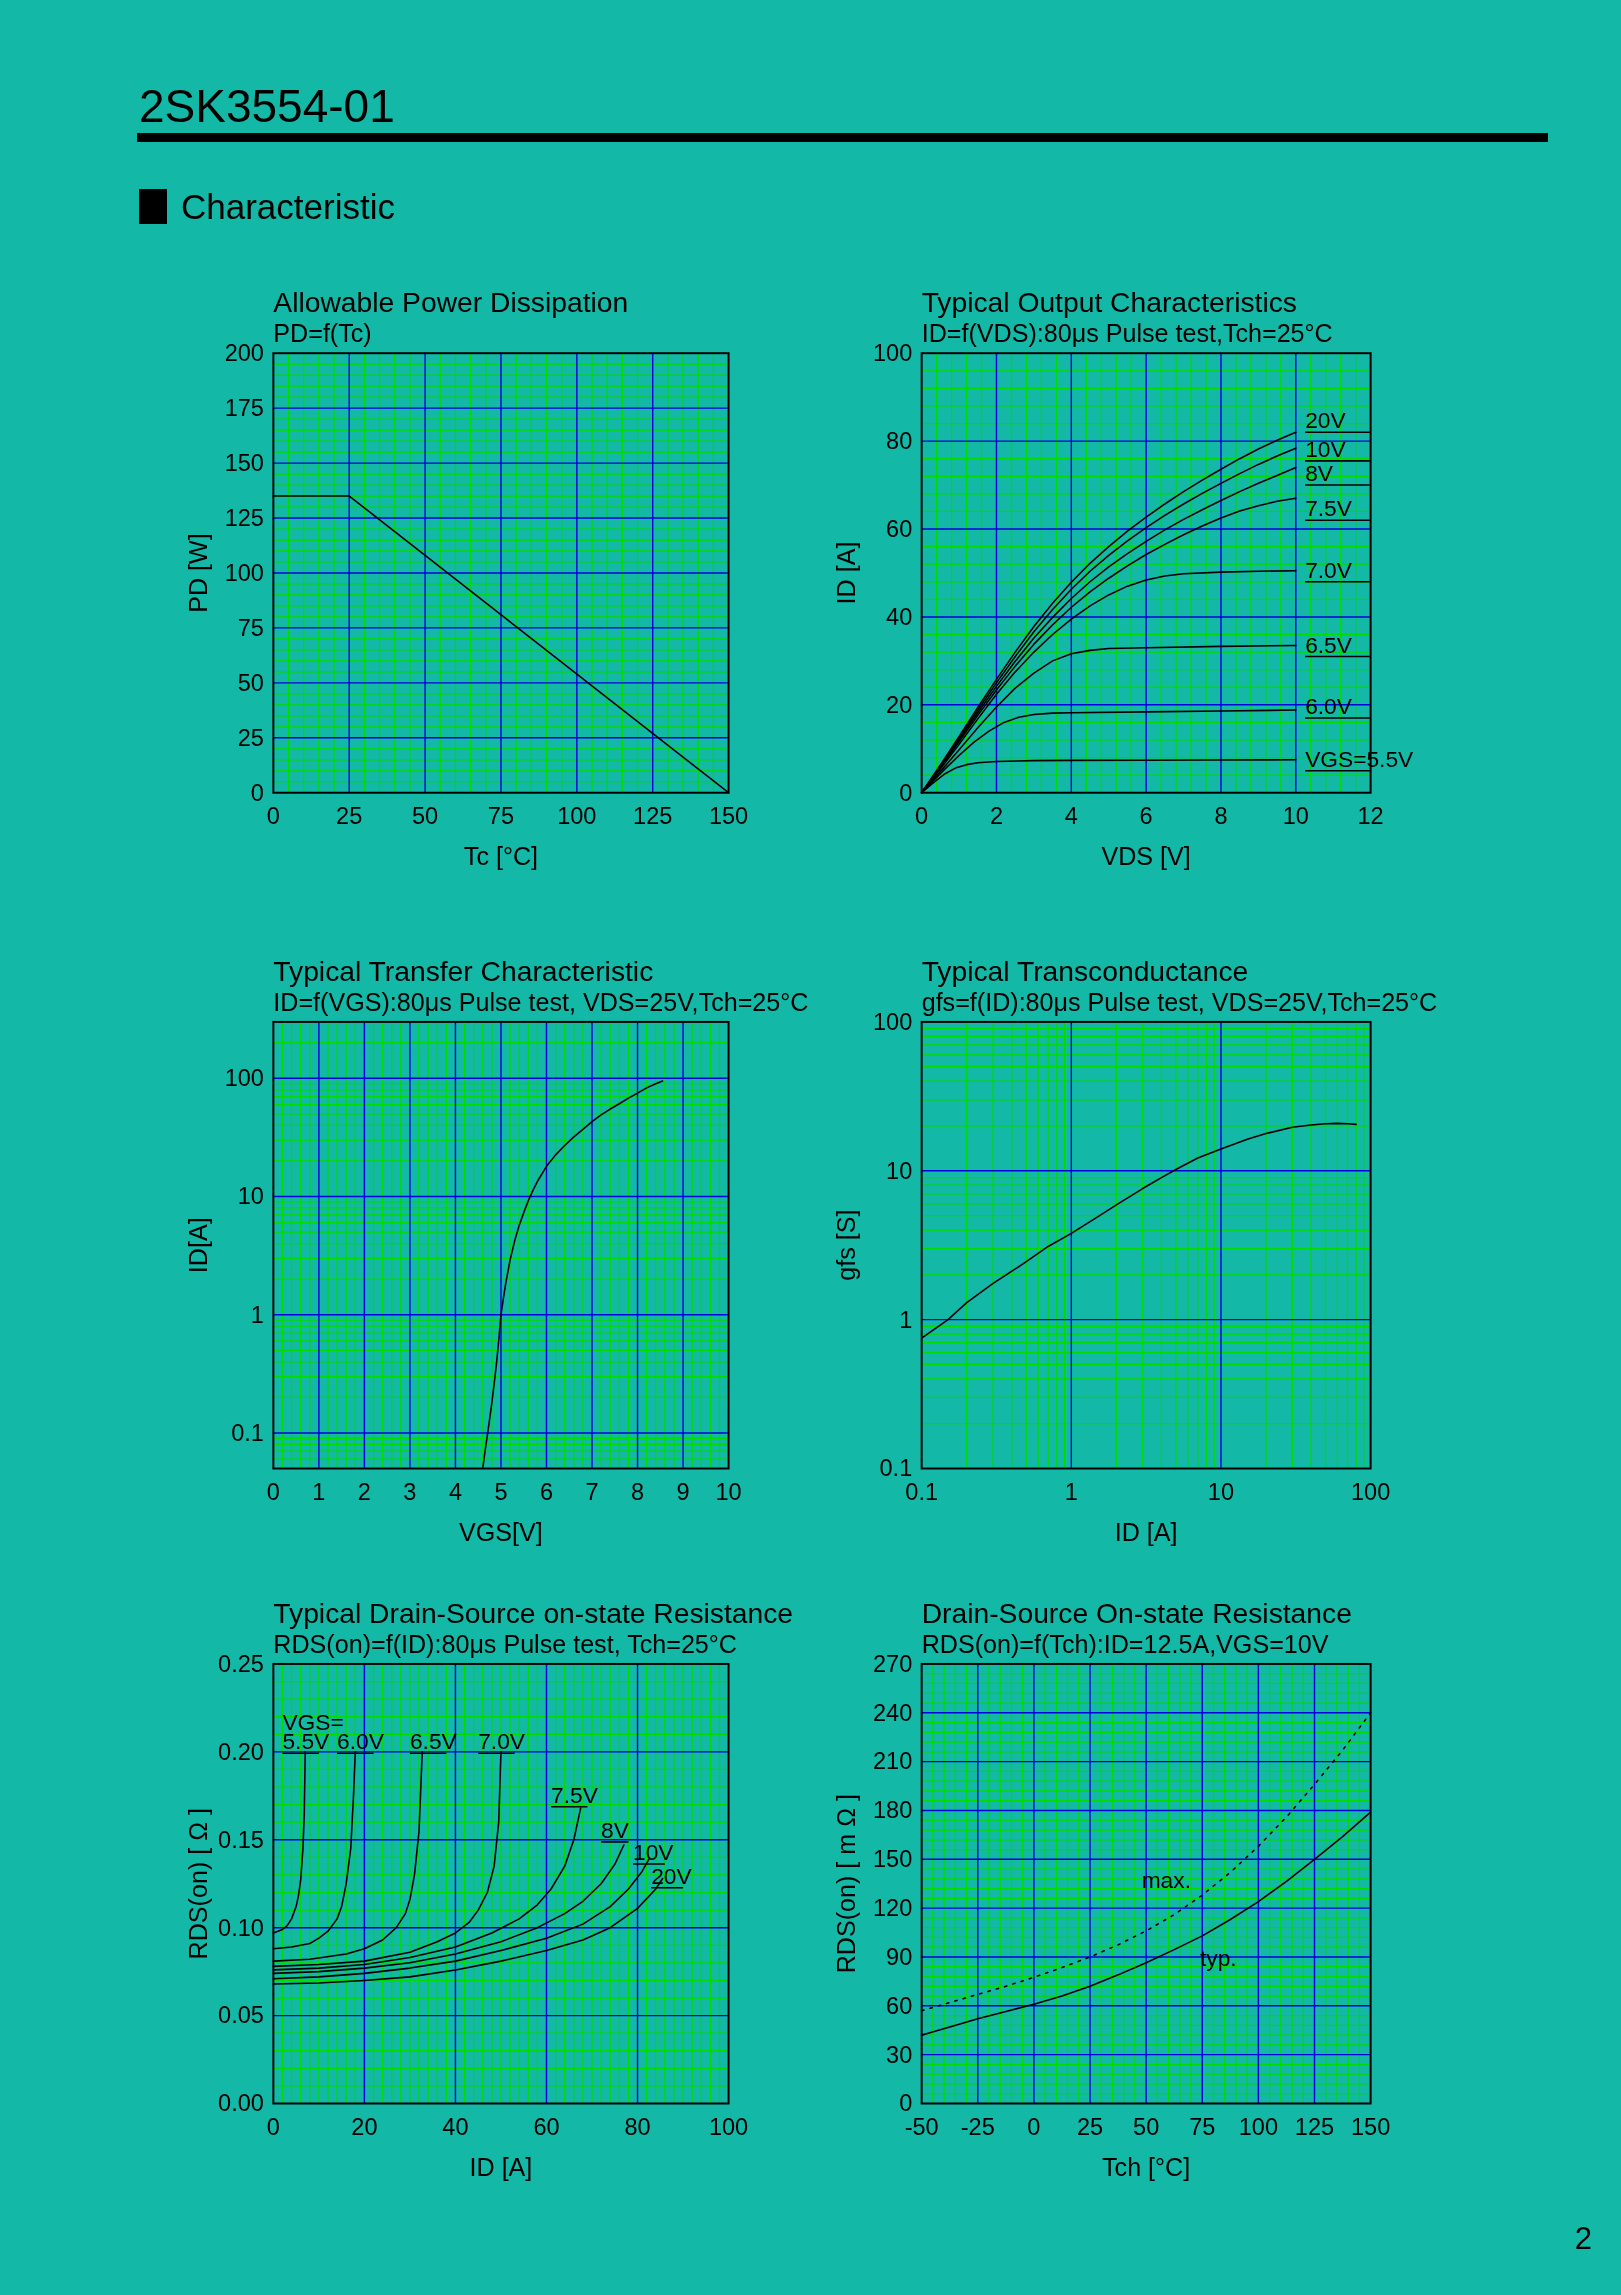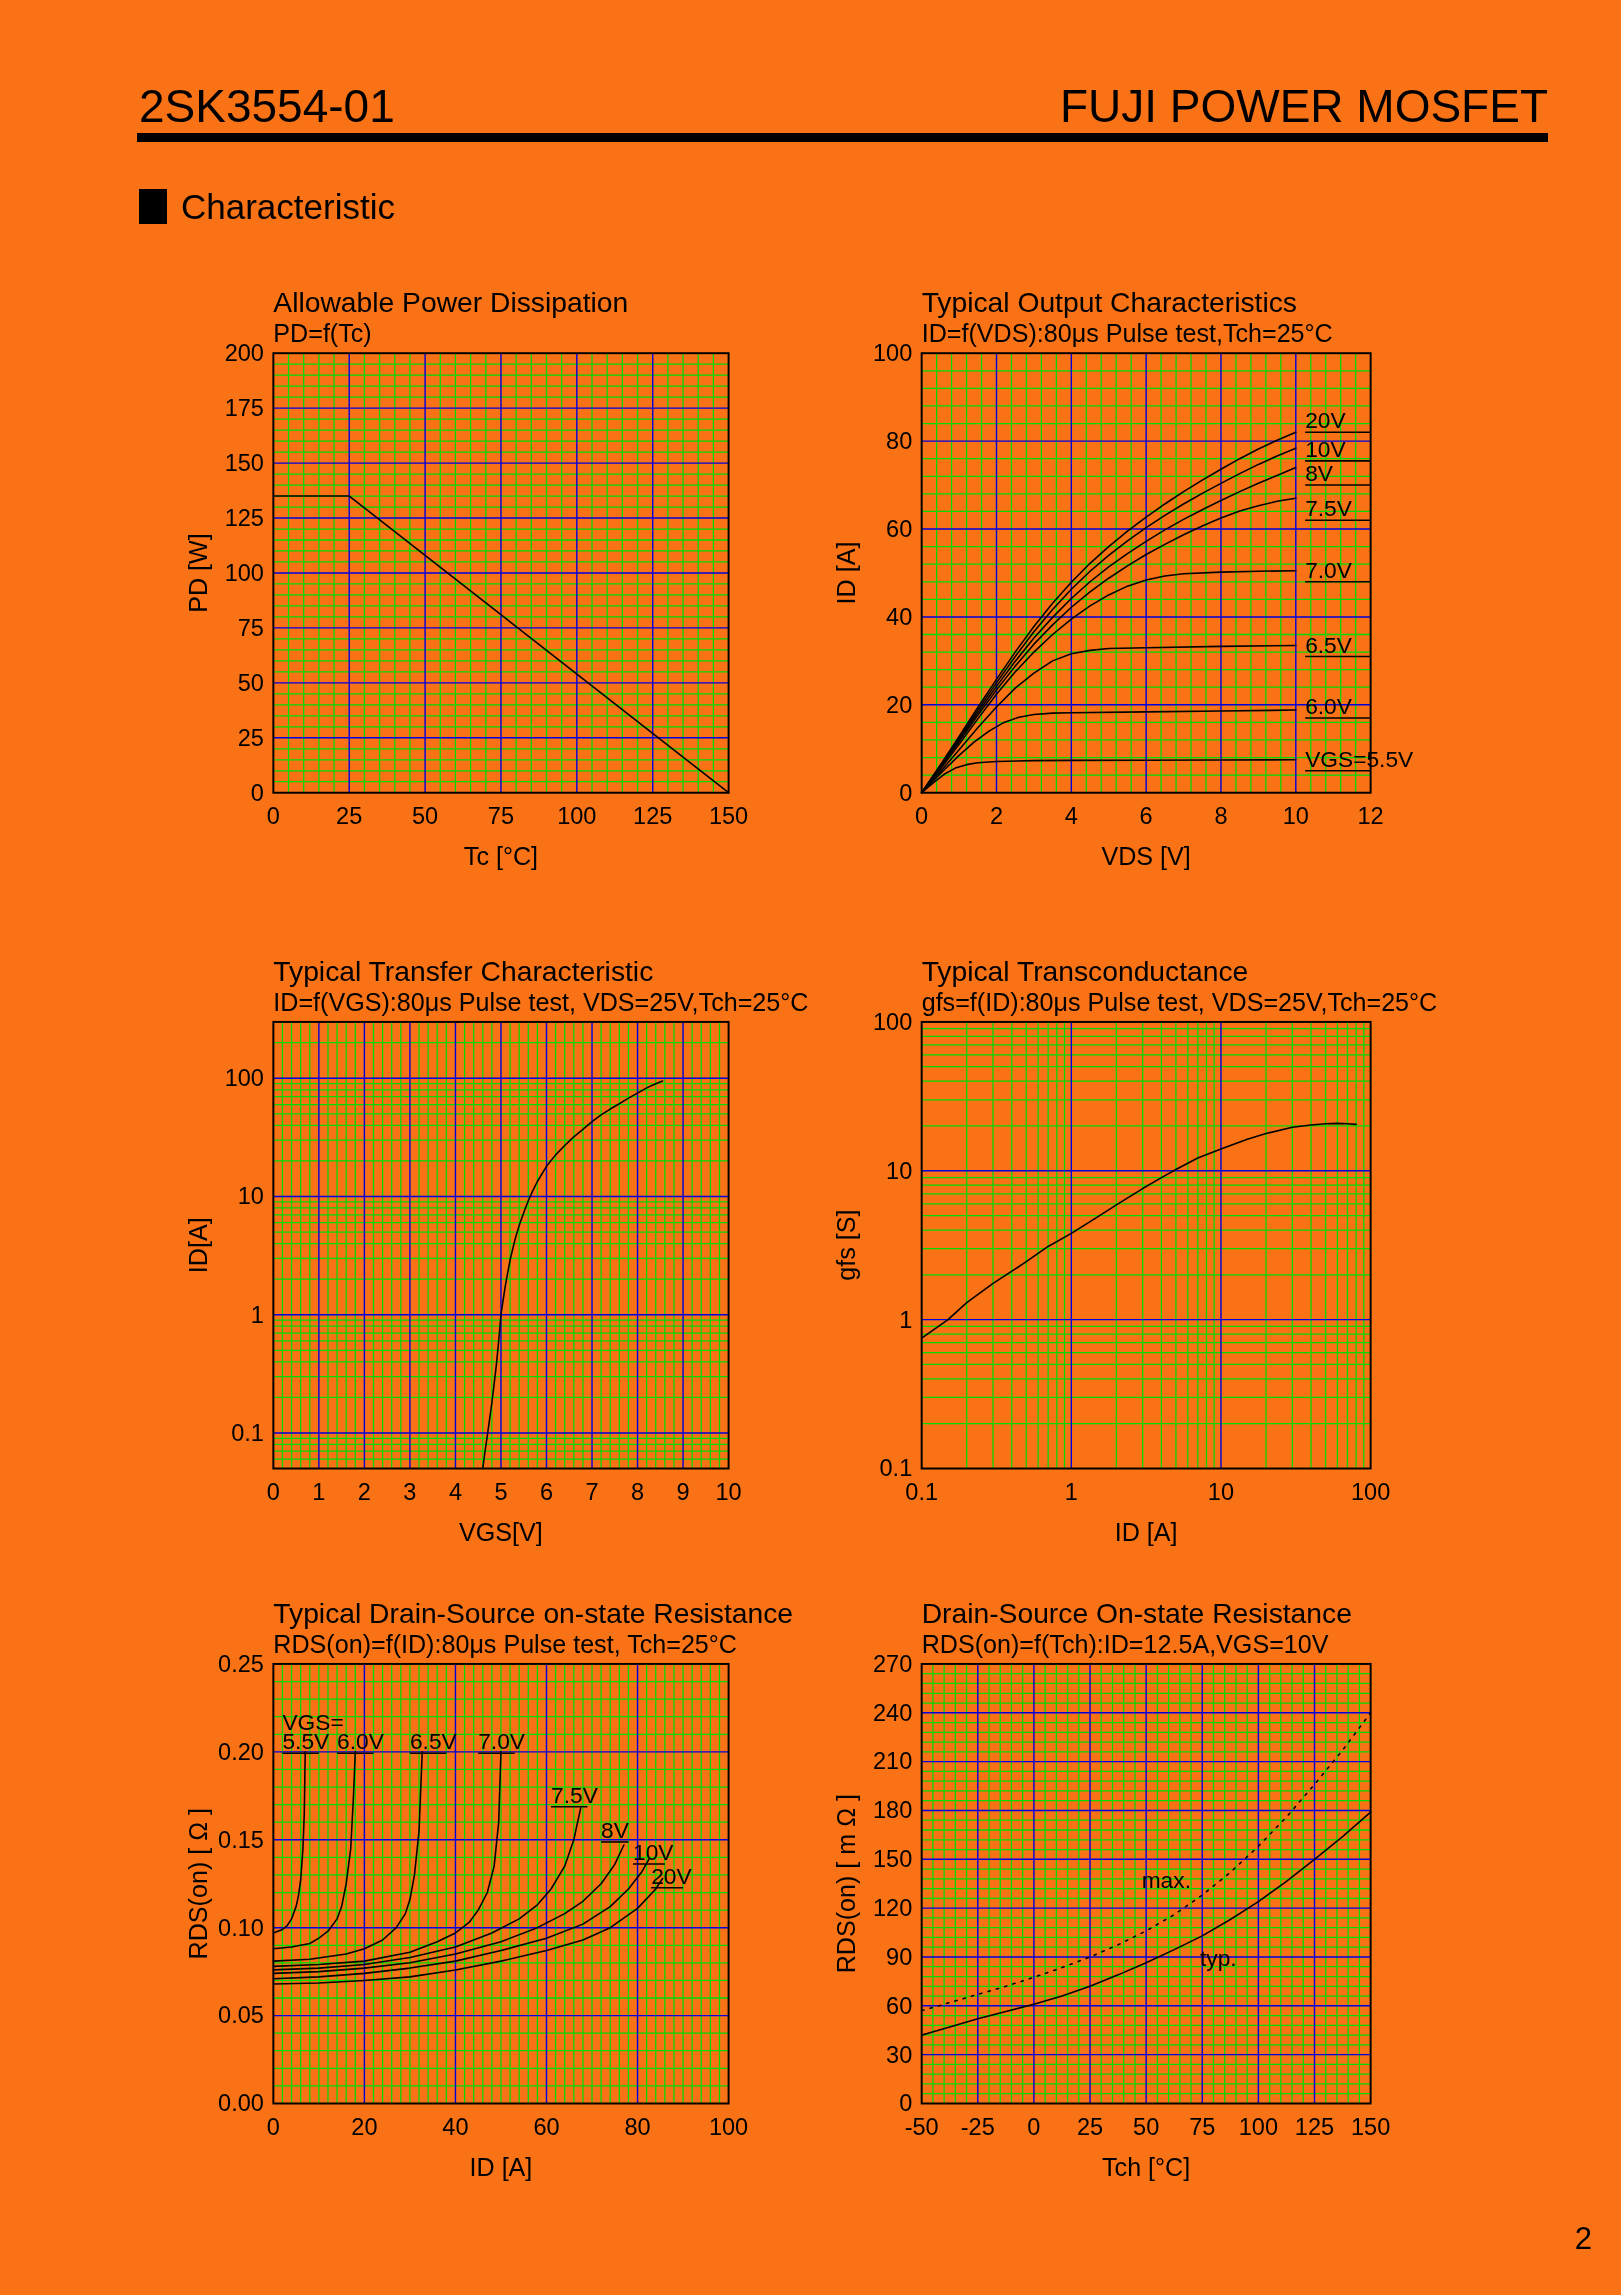--- a/index.html
+++ b/index.html
@@ -1,19 +1,19 @@
 <!DOCTYPE html>
 <html style="font-size:12.6px"><head>
 <meta charset="utf-8">
 <style>
   html,body{margin:0;padding:0;background:#888;}
   .page{
     position:relative;
     width:1622px;height:2295px;
-    background:#f97316;
+    background:#14b8a6;
     font-family:"Liberation Sans", sans-serif;
     color:#000;
     overflow:hidden;
     text-decoration:underline;
   }
   .hdr-left{
     position:absolute;left:139px;top:83px;
     font-size:46px;line-height:1;letter-spacing:0px;
   }
   .hdr-right{
@@ -36,21 +36,20 @@
   .pageno{
     position:absolute;right:30px;top:2223px;font-size:31px;line-height:1;
   }
   svg#charts{position:absolute;left:0;top:0;}
 </style>
 </head>
 <body>
 
 <div class="page">
   <div class="hdr-left">2SK3554-01</div>
-  <div class="hdr-right">FUJI POWER MOSFET</div>
   <div class="hdr-rule"></div>
   <div class="section">
     <span class="bullet"></span>
     <span class="label">Characteristic</span>
   </div>
   <svg id="charts" width="1622" height="2295" viewBox="0 0 2066 2924">
       <g>
         <g>
           <line x1="367.3333333333333" y1="450" x2="367.3333333333333" y2="1010" stroke="#00DC00" stroke-width="1.6"></line>
           <line x1="386.6666666666667" y1="450" x2="386.6666666666667" y2="1010" stroke="#00DC00" stroke-width="1.6"></line>

